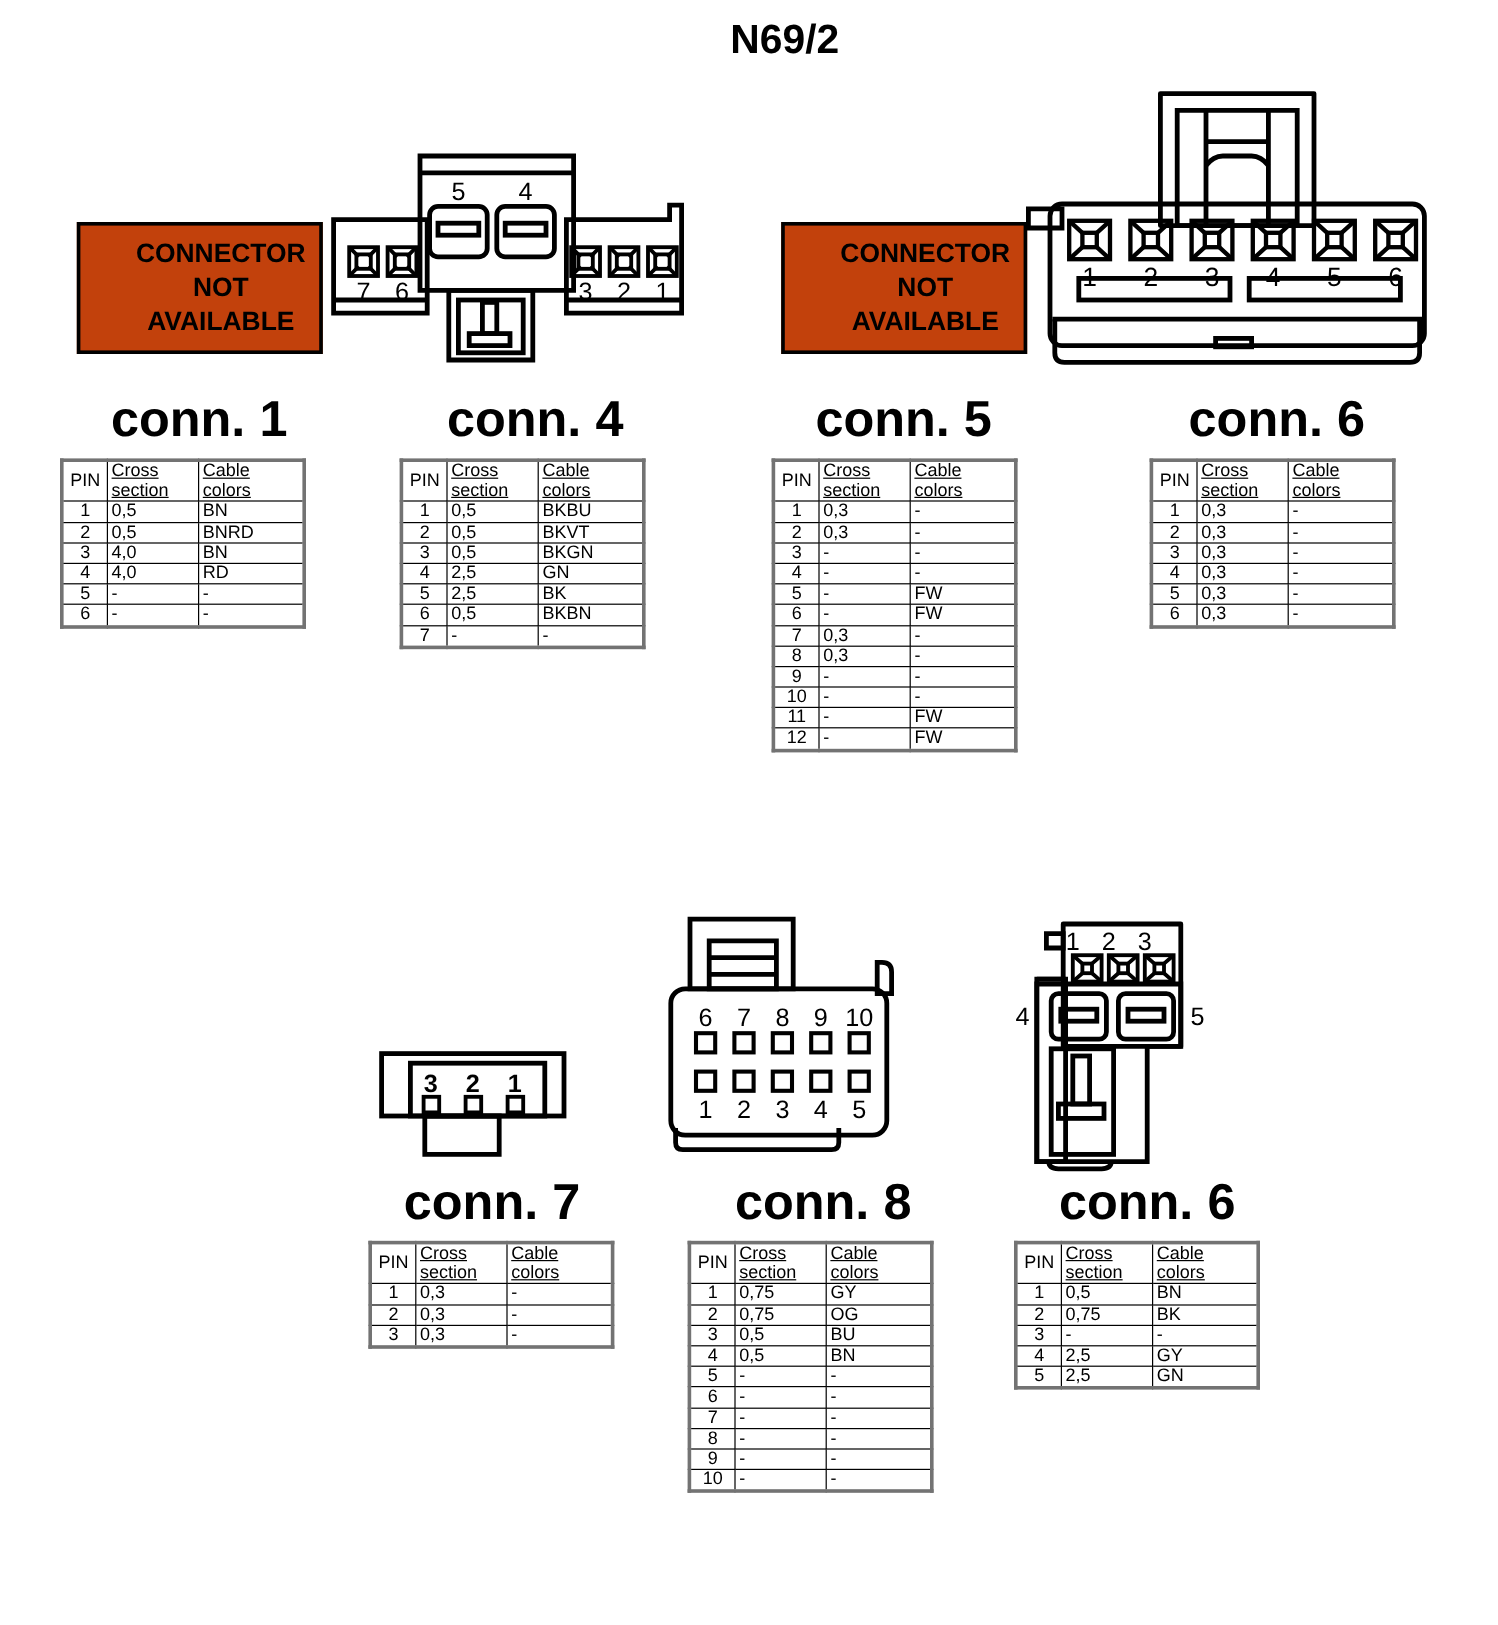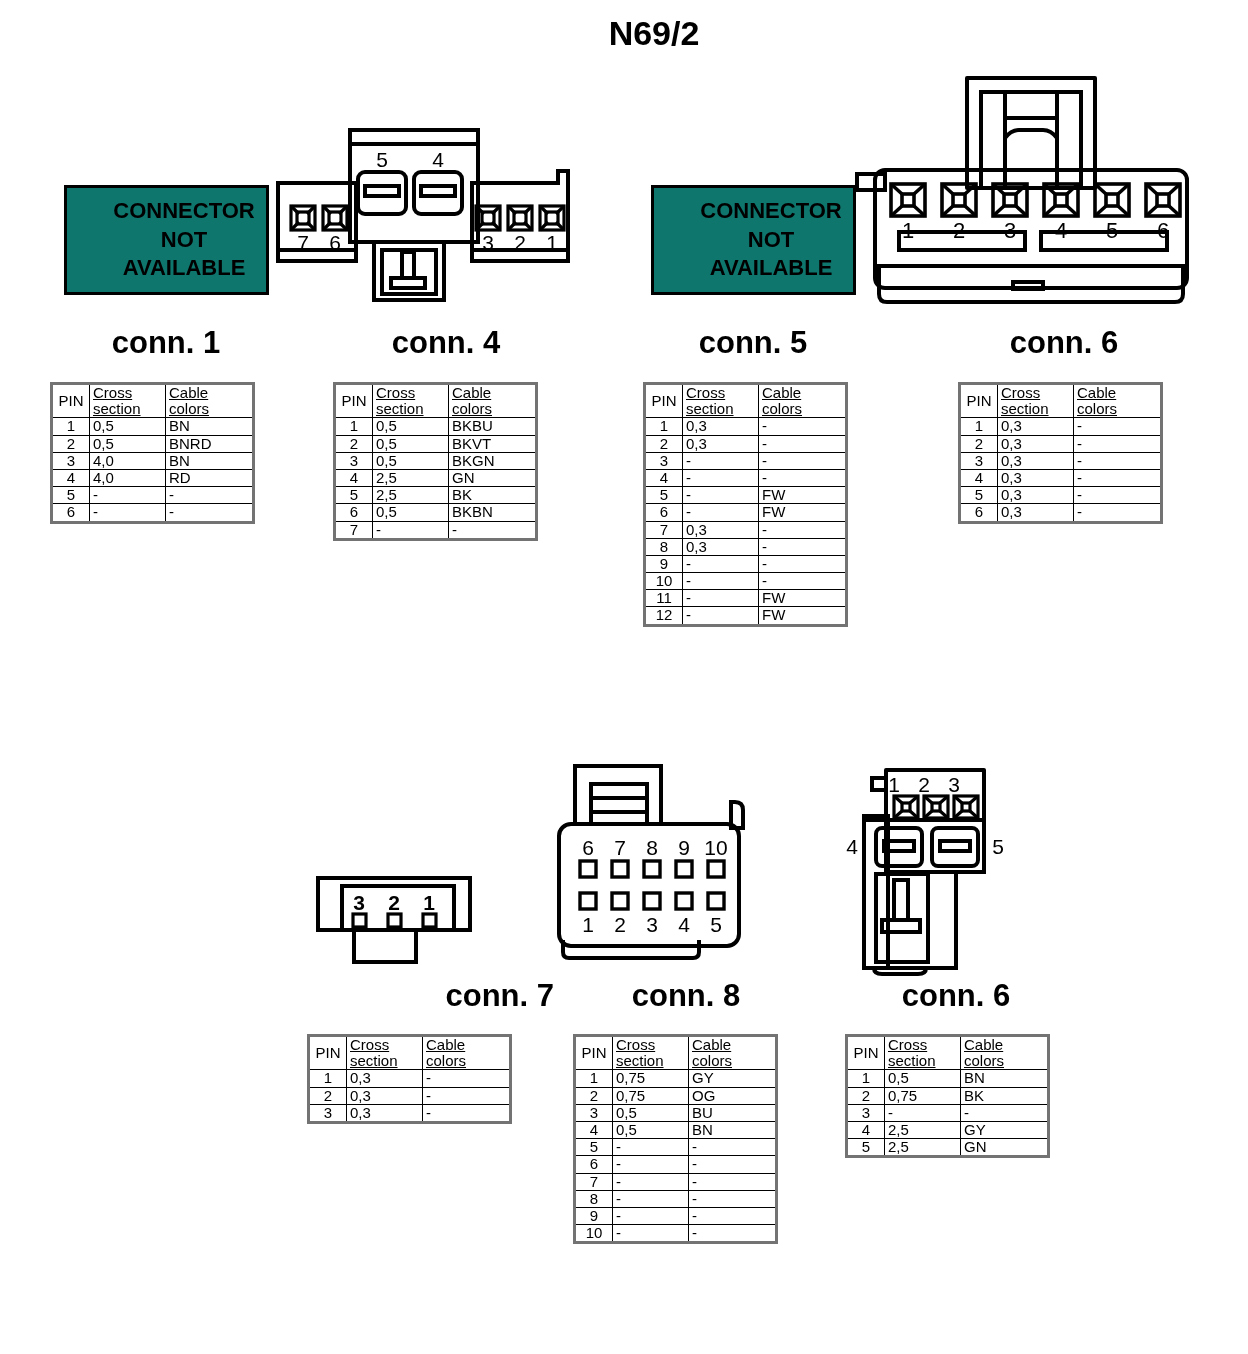--- a/index.html
+++ b/index.html
@@ -11,26 +11,26 @@
   .abs{position:absolute;margin-left:30px;}
 
   
   #page-title{
     left:0;top:14px;width:1248px;text-align:center;
     font-size:34px;font-weight:bold;letter-spacing:0px;
   }
 
   
   .conn-label{
-    font-size:31px;font-weight:bold;text-align:center;white-space:nowrap;
+    font-size:42px;font-weight:bold;text-align:center;white-space:nowrap;
   }
 
   
   .cna-box{
-    border:3px solid #000;background:#0f766e;
+    border:3px solid #000;background:#c2410c;
     display:flex;flex-direction:column;align-items:center;justify-content:center;
     font-size:22px;font-weight:bold;line-height:1.30;text-align:center;
     box-sizing:border-box;
     padding-left:35px;
   }
 
   
   table.pintab{
     border-collapse:collapse;background:#fff;
     border:3px solid #737373;
@@ -449,21 +449,21 @@
       <rect x="76" y="42" width="13" height="13"></rect>
       <rect x="111" y="42" width="13" height="13"></rect>
     </g>
     <g font-family="Liberation Sans, sans-serif" font-size="21" font-weight="bold" fill="#000" text-anchor="middle">
       <text x="47" y="38">3</text>
       <text x="82" y="38">2</text>
       <text x="117" y="38">1</text>
     </g>
   </svg>
 </div>
-<div class="abs conn-label" style="left:292px;top:978px;width:232px;text-align:right;">conn. 7</div>
+<div class="abs conn-label" style="left:264px;top:978px;width:232px;">conn. 7</div>
 <div class="abs" style="left:277px;top:1034px;">
   <table class="pintab">
     <thead>
         <tr>
       <th class="c-pin">PIN</th>
       <th class="c-cs">
         <span class="thwrap">Cross</span>
         <span class="thwrap">section</span>
       </th>
       <th class="c-cc">

